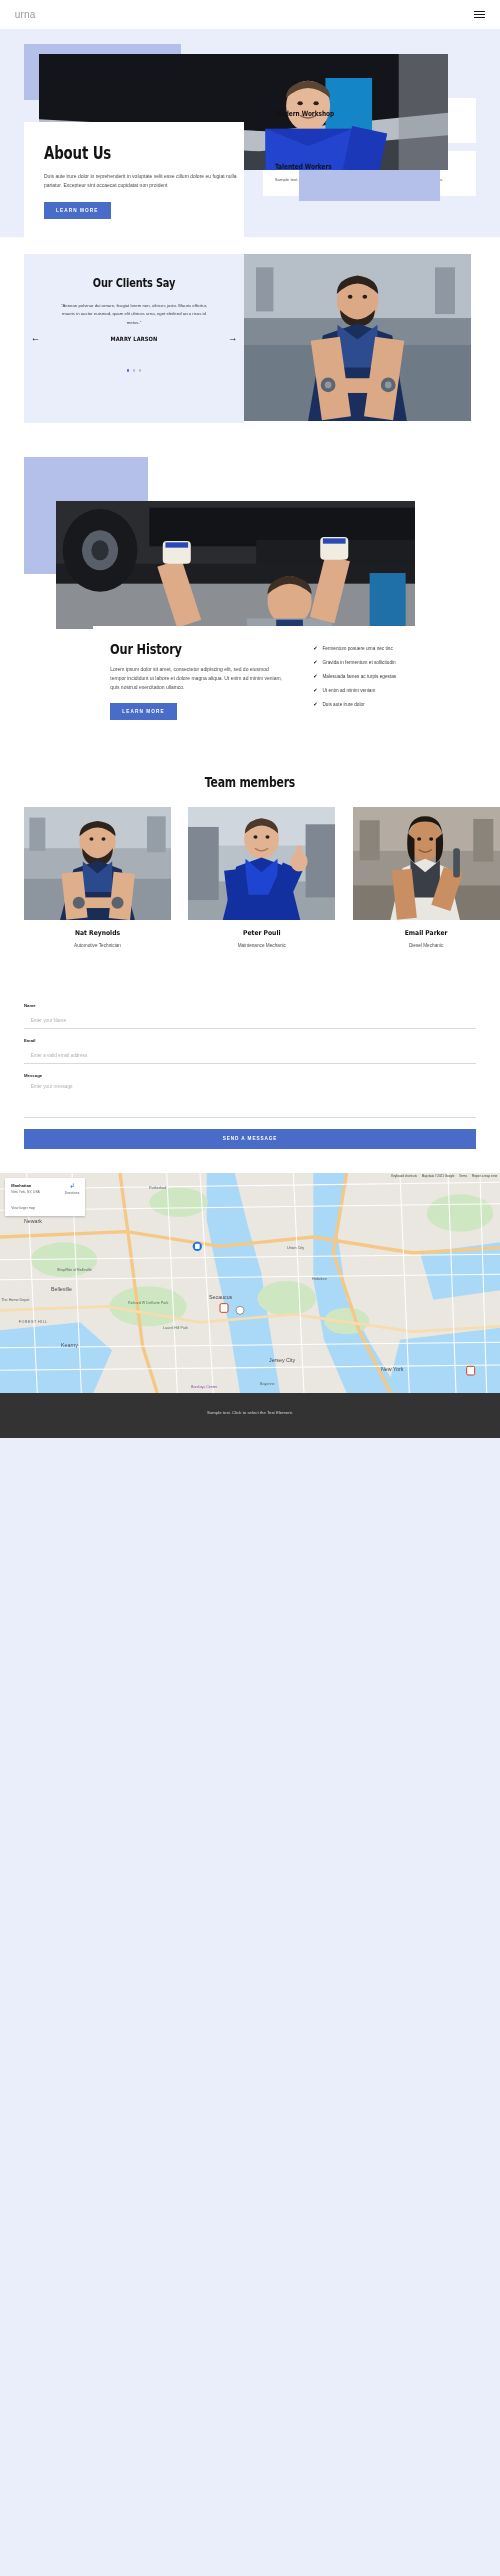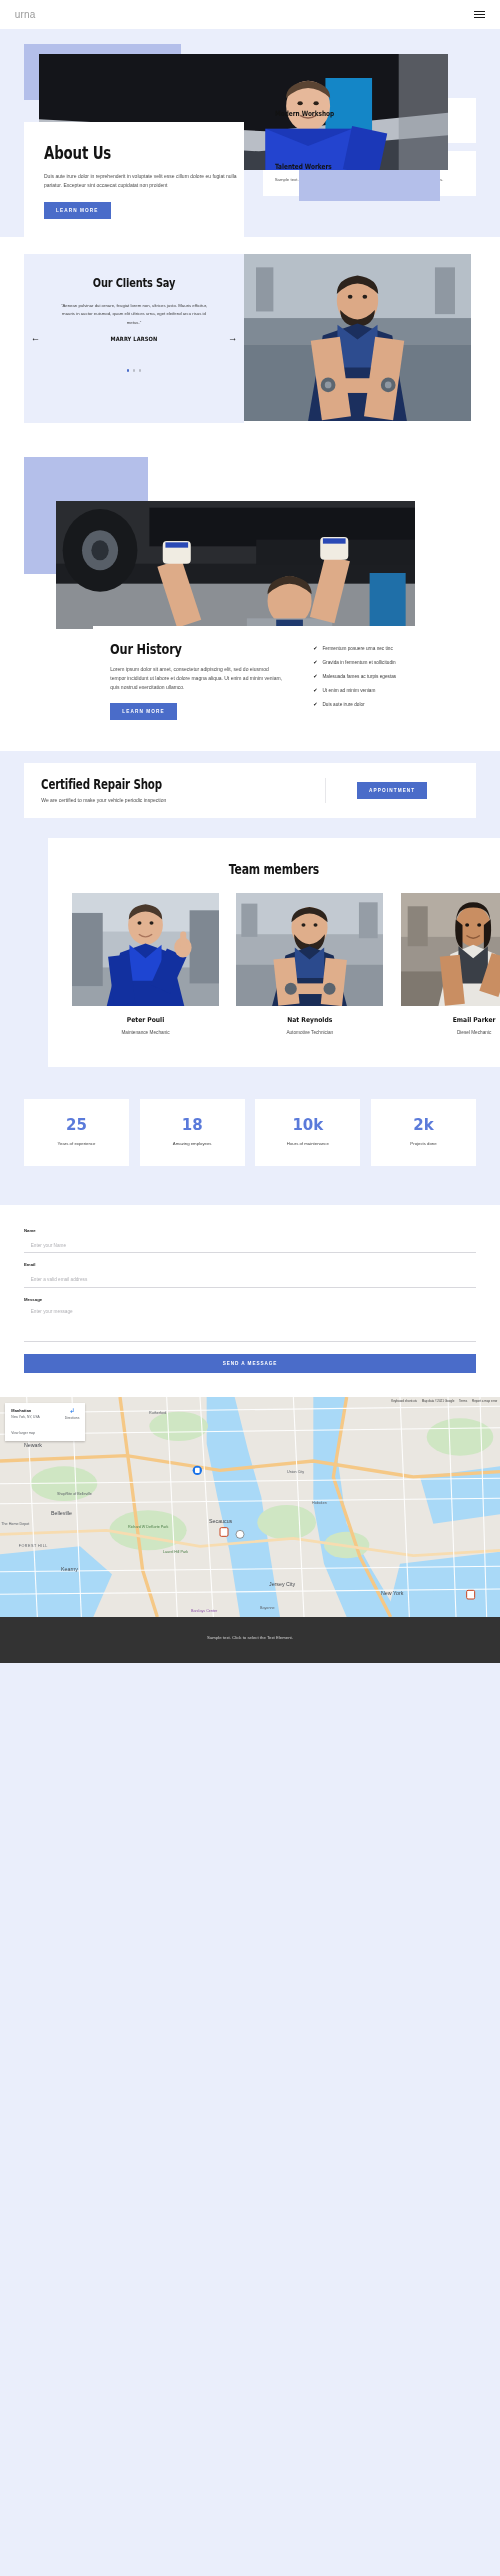--- a/index.html
+++ b/index.html
@@ -118,21 +118,21 @@
   .certified-sec { background:#eaeefb; padding:12px 24px 20px; }
   .certified {
     background:#fff; display:flex; align-items:center; padding:14.7px 17.3px;
   }
   .cert-left { flex:1; border-right:0.7px solid #e7e7ea; padding-right:13.3px; }
   .cert-left h2 { font-size:13.3px; line-height:1; margin-bottom:6px; }
   .cert-left p { font-size:5px; color:#4c4c4c; }
   .cert-right { width:133px; display:flex; justify-content:center; }
 
   
-  .team { background:#fff; padding:24px 24px 32px;margin-left:48px; }
+  .team { background:#fff; padding:24px 24px 32px; }
   .team h2 { font-size:14px; text-align:center; margin-bottom:17.3px; line-height:1; }
   .team-grid { display:flex; gap:17.3px; }
   .member { flex:1; }
   .member-photo { width:100%; height:113px; overflow:hidden; margin-bottom:9.3px; position:relative; }
   .member-name {
     font-family:"Liberation Sans Narrow","DejaVu Sans Condensed","Liberation Sans",sans-serif;
     font-weight:bold; font-size:6.7px; color:#111; text-align:center; margin-bottom:6px;
   }
   .member-role { font-size:4.7px; color:#4c4c4c; text-align:center; }
 
@@ -345,60 +345,24 @@
           <span>Ut enim ad minim veniam</span>
         </div>
         <div class="chk">
           <span class="tick">✔</span>
           <span>Duis aute irure dolor</span>
         </div>
       </div>
     </div>
   </div>
 
-  <div class="certified-sec">
-    <div class="certified">
-      <div class="cert-left">
-        <h2 class="h-cond">Certified Repair Shop</h2>
-        <p>We are certified to make your vehicle periodic inspection</p>
-      </div>
-      <div class="cert-right">
-        <button class="btn">APPOINTMENT</button>
-      </div>
-    </div>
-  </div>
 
   <div class="team">
     <h2 class="h-cond center">Team members</h2>
     <div class="team-grid">
-
-      <div class="member">
-        <div class="member-photo">
-          <svg width="147" height="113" viewBox="0 0 220 170" preserveAspectRatio="none">
-            <rect width="220" height="170" fill="#b9c1c9"></rect>
-            <rect y="0" width="220" height="58" fill="#cfd6dd"></rect>
-            <rect y="112" width="220" height="58" fill="#9aa2aa"></rect>
-            <rect x="0" y="30" width="46" height="110" fill="#7f8892"></rect>
-            <rect x="176" y="26" width="44" height="110" fill="#7f8892"></rect>
-            <ellipse cx="110" cy="48" rx="26" ry="30" fill="#e2b392"></ellipse>
-            <path d="M85 40 Q110 16 135 40 Q135 20 110 17 Q85 20 85 40 Z" fill="#4a392c"></path>
-            <ellipse cx="101" cy="45" rx="3" ry="2.6" fill="#26201c"></ellipse>
-            <ellipse cx="119" cy="45" rx="3" ry="2.6" fill="#26201c"></ellipse>
-            <path d="M100 62 Q110 70 120 62" stroke="#a9755c" stroke-width="2" fill="none"></path>
-            <path d="M52 170 L72 90 L110 76 L148 90 L168 170 Z" fill="#12309f"></path>
-            <path d="M86 78 L110 98 L134 78 L134 132 L86 132 Z" fill="#1e45d2"></path>
-            <rect x="54" y="96" width="32" height="74" fill="#12309f" transform="rotate(-7 54 96)"></rect>
-            <rect x="136" y="88" width="32" height="60" fill="#12309f" transform="rotate(24 150 100)"></rect>
-            <ellipse cx="166" cy="82" rx="13" ry="15" fill="#e2b392"></ellipse>
-            <rect x="162" y="58" width="9" height="24" rx="4" fill="#e2b392"></rect>
-          </svg>
-        </div>
-        <div class="member-name">Peter Pouli</div>
-        <div class="member-role">Maintenance Mechanic</div>
-      </div>
 
       <div class="member">
         <div class="member-photo">
           <svg width="147" height="113" viewBox="0 0 220 170" preserveAspectRatio="none">
             <rect width="220" height="170" fill="#a7aeb6"></rect>
             <rect y="0" width="220" height="62" fill="#c2c9d1"></rect>
             <rect y="108" width="220" height="62" fill="#8d959e"></rect>
             <rect x="8" y="16" width="24" height="50" fill="#959da6"></rect>
             <rect x="184" y="14" width="28" height="54" fill="#959da6"></rect>
             <ellipse cx="110" cy="52" rx="27" ry="31" fill="#dfae8b"></ellipse>
@@ -415,20 +379,45 @@
             <circle cx="140" cy="144" r="9" fill="#5b646e"></circle>
           </svg>
         </div>
         <div class="member-name">Nat Reynolds</div>
         <div class="member-role">Automotive Technician</div>
       </div>
 
       <div class="member">
         <div class="member-photo">
           <svg width="147" height="113" viewBox="0 0 220 170" preserveAspectRatio="none">
+            <rect width="220" height="170" fill="#b9c1c9"></rect>
+            <rect y="0" width="220" height="58" fill="#cfd6dd"></rect>
+            <rect y="112" width="220" height="58" fill="#9aa2aa"></rect>
+            <rect x="0" y="30" width="46" height="110" fill="#7f8892"></rect>
+            <rect x="176" y="26" width="44" height="110" fill="#7f8892"></rect>
+            <ellipse cx="110" cy="48" rx="26" ry="30" fill="#e2b392"></ellipse>
+            <path d="M85 40 Q110 16 135 40 Q135 20 110 17 Q85 20 85 40 Z" fill="#4a392c"></path>
+            <ellipse cx="101" cy="45" rx="3" ry="2.6" fill="#26201c"></ellipse>
+            <ellipse cx="119" cy="45" rx="3" ry="2.6" fill="#26201c"></ellipse>
+            <path d="M100 62 Q110 70 120 62" stroke="#a9755c" stroke-width="2" fill="none"></path>
+            <path d="M52 170 L72 90 L110 76 L148 90 L168 170 Z" fill="#12309f"></path>
+            <path d="M86 78 L110 98 L134 78 L134 132 L86 132 Z" fill="#1e45d2"></path>
+            <rect x="54" y="96" width="32" height="74" fill="#12309f" transform="rotate(-7 54 96)"></rect>
+            <rect x="136" y="88" width="32" height="60" fill="#12309f" transform="rotate(24 150 100)"></rect>
+            <ellipse cx="166" cy="82" rx="13" ry="15" fill="#e2b392"></ellipse>
+            <rect x="162" y="58" width="9" height="24" rx="4" fill="#e2b392"></rect>
+          </svg>
+        </div>
+        <div class="member-name">Peter Pouli</div>
+        <div class="member-role">Maintenance Mechanic</div>
+      </div>
+
+      <div class="member">
+        <div class="member-photo">
+          <svg width="147" height="113" viewBox="0 0 220 170" preserveAspectRatio="none">
             <rect width="220" height="170" fill="#9b948c"></rect>
             <rect y="0" width="220" height="66" fill="#b4aca2"></rect>
             <rect y="118" width="220" height="52" fill="#7f786f"></rect>
             <rect x="10" y="20" width="30" height="60" fill="#8b847b"></rect>
             <rect x="180" y="18" width="30" height="64" fill="#8b847b"></rect>
             <ellipse cx="108" cy="50" rx="26" ry="30" fill="#c98e62"></ellipse>
             <path d="M82 48 Q82 14 108 14 Q134 14 134 48 Q134 22 108 22 Q82 22 82 48 Z" fill="#1f1712"></path>
             <path d="M82 40 Q78 76 92 84 L92 48 Z" fill="#1f1712"></path>
             <path d="M134 40 Q138 76 124 84 L124 48 Z" fill="#1f1712"></path>
             <ellipse cx="99" cy="48" rx="3" ry="2.6" fill="#1b1512"></ellipse>
@@ -441,40 +430,20 @@
             <rect x="150" y="62" width="10" height="44" rx="4" fill="#4a5058"></rect>
           </svg>
         </div>
         <div class="member-name">Email Parker</div>
         <div class="member-role">Diesel Mechanic</div>
       </div>
 
     </div>
   </div>
 
-  <div class="stats-sec">
-    <div class="stats">
-      <div class="stat">
-        <div class="num">25</div>
-        <div class="lbl">Years of experience</div>
-      </div>
-      <div class="stat">
-        <div class="num">18</div>
-        <div class="lbl">Amazing employees</div>
-      </div>
-      <div class="stat">
-        <div class="num">10k</div>
-        <div class="lbl">Hours of maintenance</div>
-      </div>
-      <div class="stat">
-        <div class="num">2k</div>
-        <div class="lbl">Projects done</div>
-      </div>
-    </div>
-  </div>
 
   <div class="write">
     <div class="write-right">
       <div class="field">
         <label>Name</label>
         <input type="text" placeholder="Enter your Name" style="">
       </div>
       <div class="field">
         <label>Email</label>
         <input type="email" placeholder="Enter a valid email address" style="">

